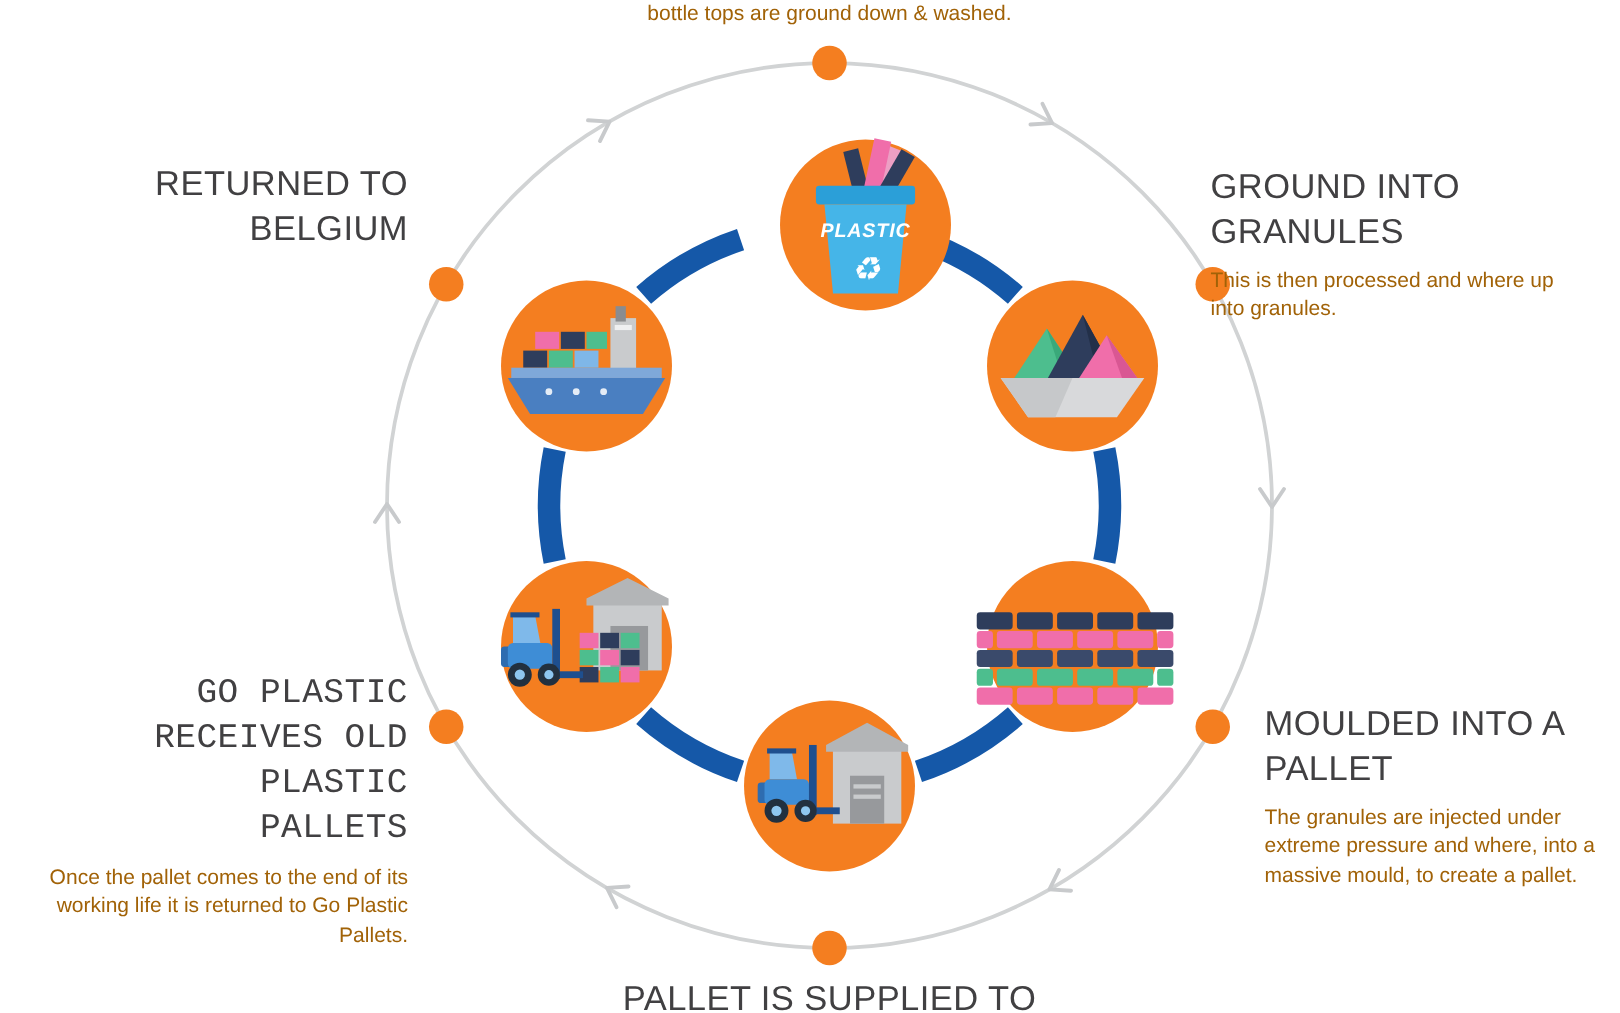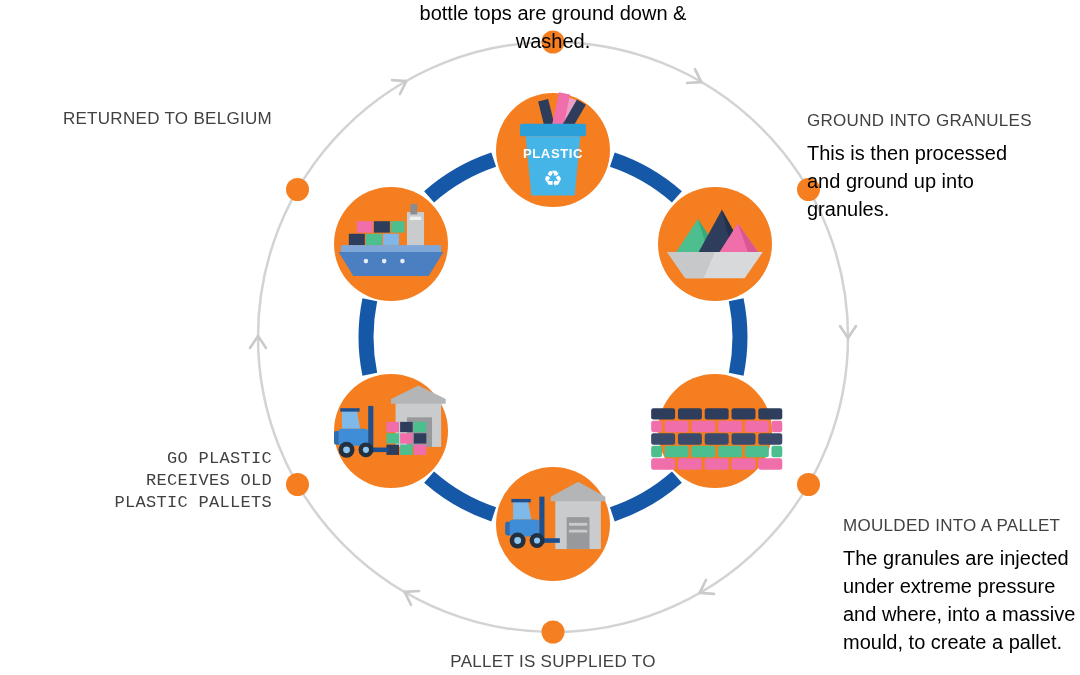--- a/index.html
+++ b/index.html
@@ -11,24 +11,24 @@
     overflow:hidden;
   }
   .canvas { position:absolute; left:0; top:0; width:1080px; height:675px; }
   .ring { position:absolute; left:0; top:0; z-index:0; }
   .node { position:absolute; width:114px; height:114px; z-index:2; }
   .node .disc { position:absolute; inset:0; border-radius:50%; background:#F47E20; }
   .node svg { position:absolute; inset:0; width:114px; height:114px; overflow:visible; }
   svg text { font-family:"Liberation Sans", sans-serif; }
   .tb { position:absolute; z-index:3; }
   .tb h2 {
-    font-size:17px; font-weight:400; color:#414042;
+    font-size:23px; font-weight:400; color:#414042;
     letter-spacing:0.3px; line-height:1.3; margin-bottom:7px;
   }
-  .tb p { font-size:20px; color:#000000; line-height:1.4; }
+  .tb p { font-size:14px; color:#a16207; line-height:1.4; }
   .tb.right { text-align:right; }
   .tb.center { text-align:center; }
   .hd-narrow { max-width:196px; margin-left:auto;font-family:Liberation Mono, monospace; }
 </style>
 </head>
 <body>
 
 <div class="canvas">
 
   <svg class="ring" width="1080" height="675" viewBox="0 0 1080 675">
@@ -70,21 +70,21 @@
     <g fill="#F47E20">
       <circle cx="553" cy="42" r="11.5"></circle>
       <circle cx="808.5" cy="189.5" r="11.5"></circle>
       <circle cx="808.5" cy="484.5" r="11.5"></circle>
       <circle cx="553" cy="632" r="11.5"></circle>
       <circle cx="297.5" cy="484.5" r="11.5"></circle>
       <circle cx="297.5" cy="189.5" r="11.5"></circle>
     </g>
   </svg>
 
-  <div class="node" style="left:496px; top:93px;">
+  <div class="node" style="left:520px; top:93px;font-style:italic;">
     <div class="disc"></div>
     <svg viewBox="0 0 100 100">
       <rect x="40" y="6" width="9" height="26" fill="#2E3D5C" transform="rotate(-14 44 19)"></rect>
       <rect x="58" y="4" width="9" height="26" fill="#EC9FC4" transform="rotate(21 62 17)"></rect>
       <rect x="52" y="0" width="10" height="30" fill="#F06EAA" transform="rotate(12 57 15)"></rect>
       <rect x="64" y="6" width="9" height="26" fill="#2E3D5C" transform="rotate(30 68 19)"></rect>
       <rect x="21" y="27" width="58" height="11" rx="2" fill="#2B9FD8"></rect>
       <polygon points="26,38 74,38 69,90 31,90" fill="#45B5E8"></polygon>
       <text x="50" y="57" text-anchor="middle" font-size="11.5" font-weight="bold" letter-spacing="0.5" fill="#ffffff">PLASTIC</text>
       <text x="50" y="82" text-anchor="middle" font-size="19" fill="#ffffff">♻</text>
@@ -200,33 +200,34 @@
       <circle cx="60" cy="65" r="2" fill="#ffffff" opacity="0.85"></circle>
     </svg>
   </div>
 
   <div class="tb center" style="left:403px; top:-1px; width:300px;">
     <p>bottle tops are ground down &amp; washed.</p>
   </div>
 
   <div class="tb" style="left:807px; top:110px; width:232px;">
     <h2>GROUND INTO GRANULES</h2>
-    <p>This is then processed and ground up into granules.</p>
-  </div>
-
-  <div class="tb" style="left:843px; top:468px; width:238px;margin-top:47px;">
+    <p>This is then processed and where up into granules.</p>
+  </div>
+
+  <div class="tb" style="left:843px; top:468px; width:238px;">
     <h2>MOULDED INTO A PALLET</h2>
     <p>The granules are injected under extreme pressure and where, into a massive mould, to create a pallet.</p>
   </div>
 
   <div class="tb center" style="left:403px; top:651px; width:300px;">
     <h2>PALLET IS SUPPLIED TO</h2>
   </div>
 
   <div class="tb right" style="left:14px; top:448px; width:258px;">
     <h2 class="hd-narrow">GO PLASTIC RECEIVES OLD PLASTIC PALLETS</h2>
+    <p>Once the pallet comes to the end of its working life it is returned to Go Plastic Pallets.</p>
   </div>
 
   <div class="tb right" style="left:14px; top:108px; width:258px;">
     <h2>RETURNED TO BELGIUM</h2>
   </div>
 
 </div>
 
 </body></html>

